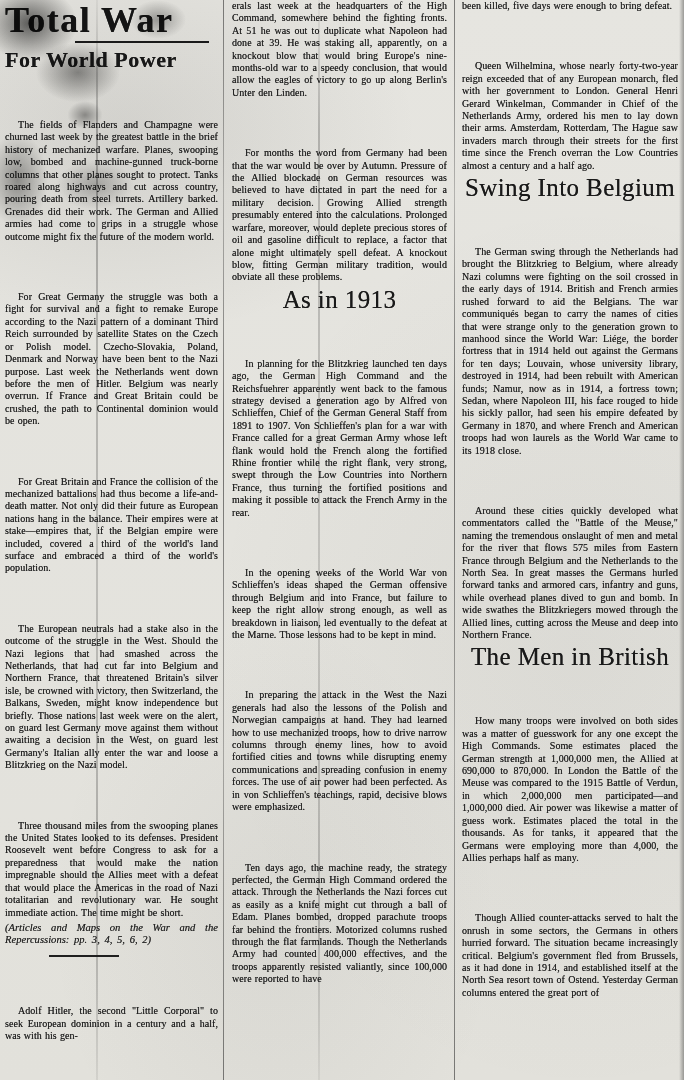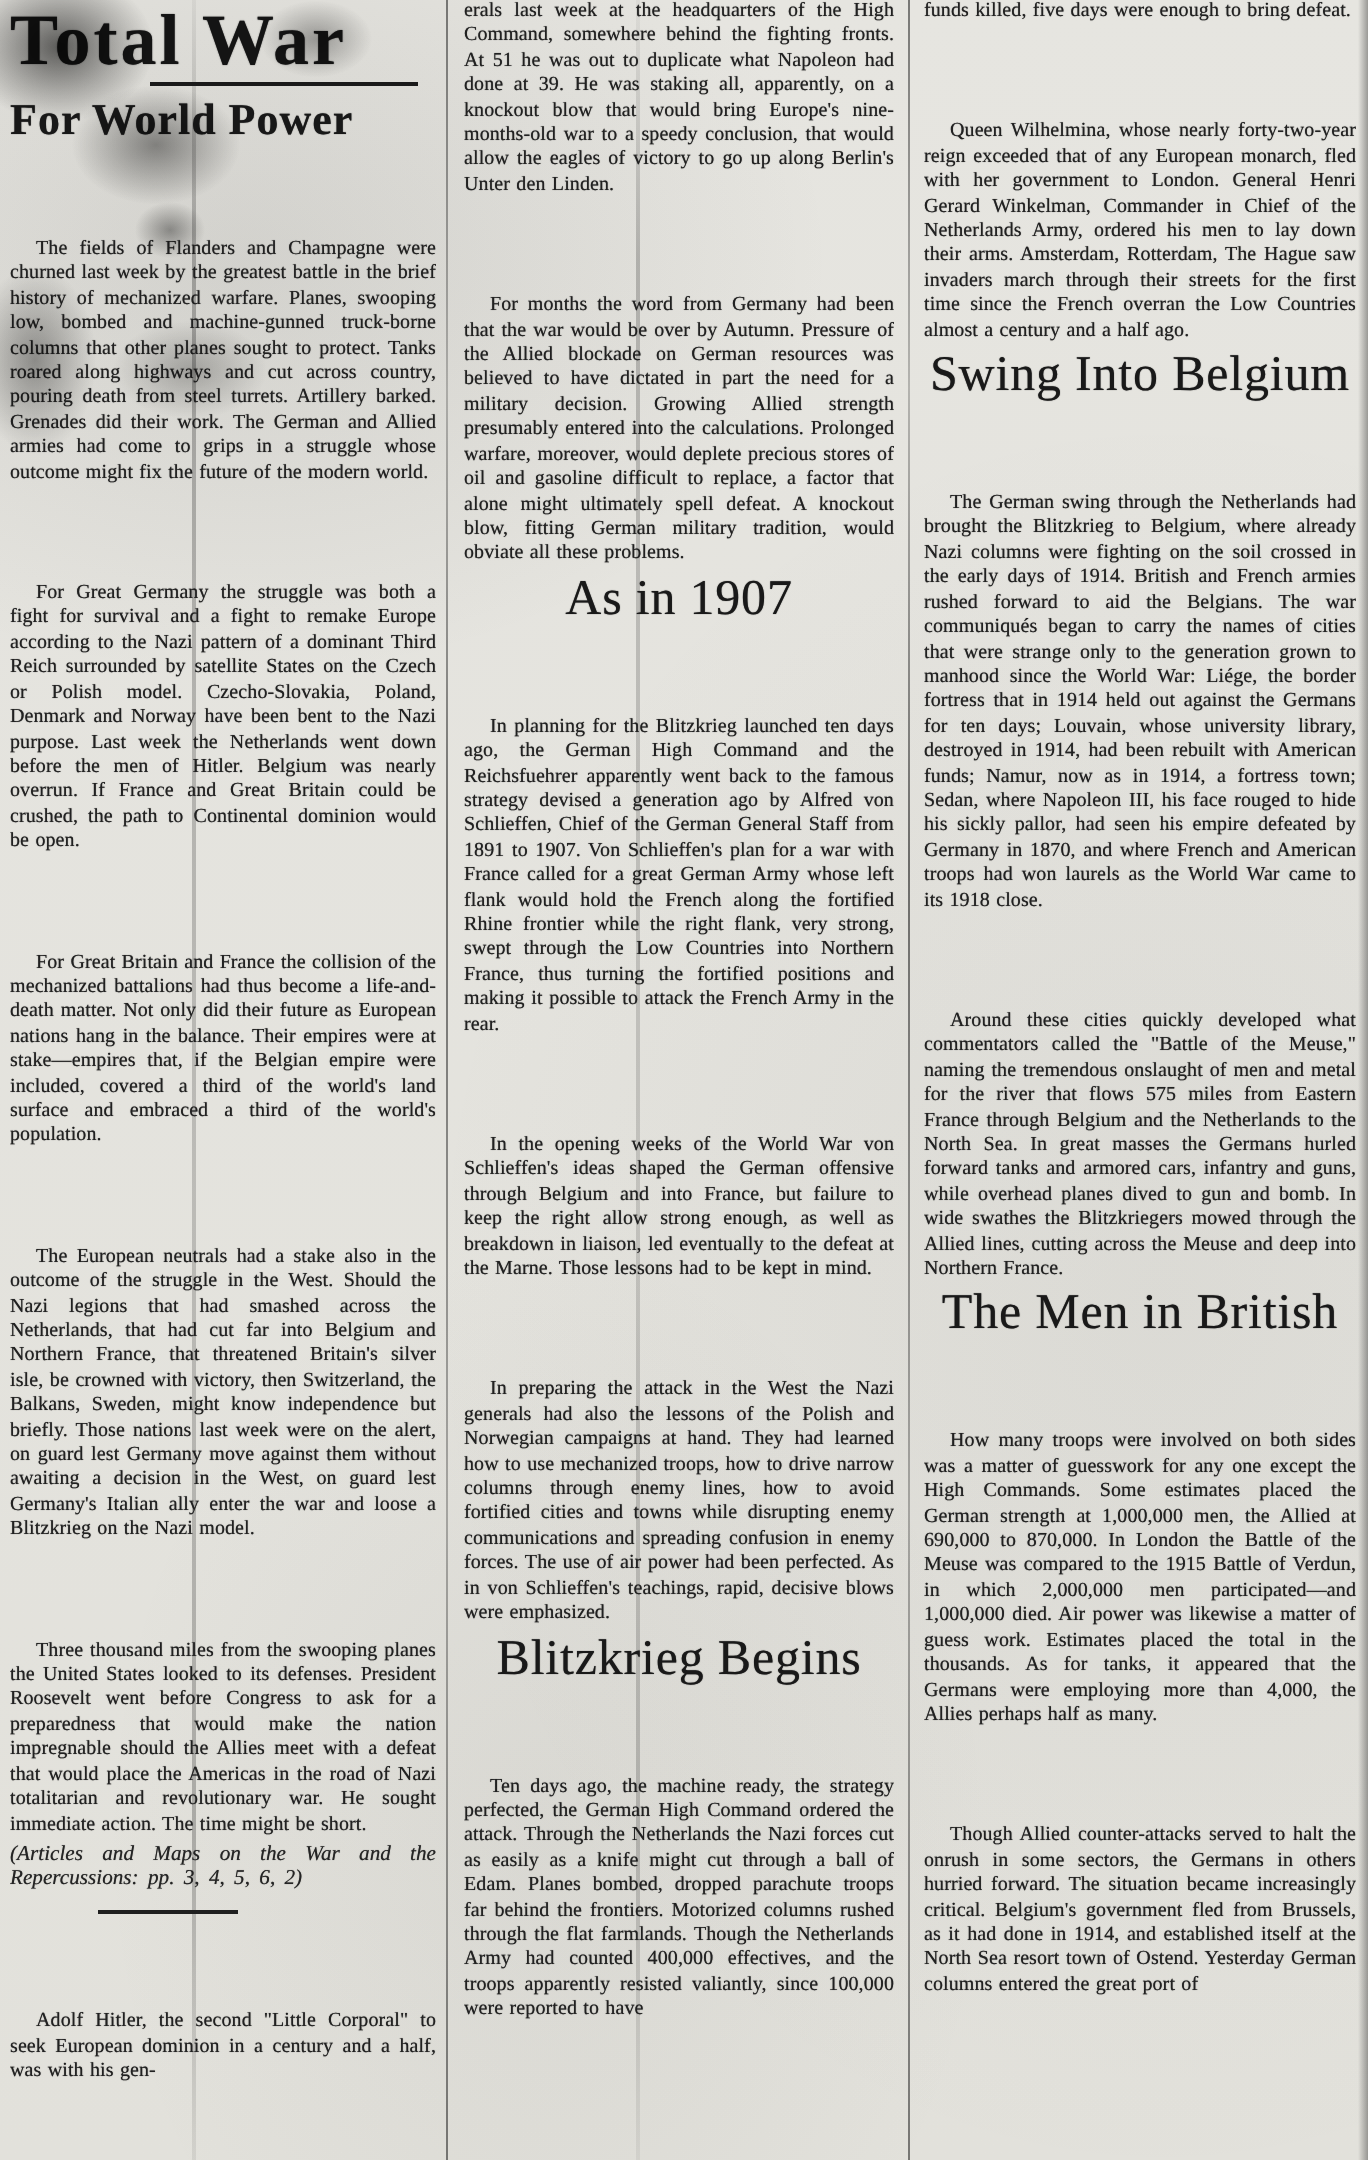--- a/index.html
+++ b/index.html
@@ -85,32 +85,31 @@
         <p class="credit">(Articles and Maps on the War and the Repercussions: pp. 3, 4, 5, 6, 2)</p>
         <div class="rule"></div>
         <p class="para indent">Adolf Hitler, the second "Little Corporal" to seek European dominion in a century and a half, was with his gen-</p>
       </div>
   </div>
 
   <div class="col col-mid">
     <div class="blocks">
         <p class="para">erals last week at the headquarters of the High Command, somewhere behind the fighting fronts. At 51 he was out to duplicate what Napoleon had done at 39. He was staking all, apparently, on a knockout blow that would bring Europe's nine-months-old war to a speedy conclusion, that would allow the eagles of victory to go up along Berlin's Unter den Linden.</p>
         <p class="para indent">For months the word from Germany had been that the war would be over by Autumn. Pressure of the Allied blockade on German resources was believed to have dictated in part the need for a military decision. Growing Allied strength presumably entered into the calculations. Prolonged warfare, moreover, would deplete precious stores of oil and gasoline difficult to replace, a factor that alone might ultimately spell defeat. A knockout blow, fitting German military tradition, would obviate all these problems.</p>
-        <h3 class="subhead">As in 1907</h3>
+        <h3 class="subhead">As in 1913</h3>
         <p class="para indent">In planning for the Blitzkrieg launched ten days ago, the German High Command and the Reichsfuehrer apparently went back to the famous strategy devised a generation ago by Alfred von Schlieffen, Chief of the German General Staff from 1891 to 1907. Von Schlieffen's plan for a war with France called for a great German Army whose left flank would hold the French along the fortified Rhine frontier while the right flank, very strong, swept through the Low Countries into Northern France, thus turning the fortified positions and making it possible to attack the French Army in the rear.</p>
         <p class="para indent">In the opening weeks of the World War von Schlieffen's ideas shaped the German offensive through Belgium and into France, but failure to keep the right allow strong enough, as well as breakdown in liaison, led eventually to the defeat at the Marne. Those lessons had to be kept in mind.</p>
         <p class="para indent">In preparing the attack in the West the Nazi generals had also the lessons of the Polish and Norwegian campaigns at hand. They had learned how to use mechanized troops, how to drive narrow columns through enemy lines, how to avoid fortified cities and towns while disrupting enemy communications and spreading confusion in enemy forces. The use of air power had been perfected. As in von Schlieffen's teachings, rapid, decisive blows were emphasized.</p>
-        <h3 class="subhead">Blitzkrieg Begins</h3>
         <p class="para indent">Ten days ago, the machine ready, the strategy perfected, the German High Command ordered the attack. Through the Netherlands the Nazi forces cut as easily as a knife might cut through a ball of Edam. Planes bombed, dropped parachute troops far behind the frontiers. Motorized columns rushed through the flat farmlands. Though the Netherlands Army had counted 400,000 effectives, and the troops apparently resisted valiantly, since 100,000 were reported to have</p>
       </div>
   </div>
 
   <div class="col col-right">
     <div class="blocks">
-        <p class="para">funds killed, five days were enough to bring defeat.</p>
+        <p class="para">been killed, five days were enough to bring defeat.</p>
         <p class="para indent">Queen Wilhelmina, whose nearly forty-two-year reign exceeded that of any European monarch, fled with her government to London. General Henri Gerard Winkelman, Commander in Chief of the Netherlands Army, ordered his men to lay down their arms. Amsterdam, Rotterdam, The Hague saw invaders march through their streets for the first time since the French overran the Low Countries almost a century and a half ago.</p>
         <h3 class="subhead">Swing Into Belgium</h3>
         <p class="para indent">The German swing through the Netherlands had brought the Blitzkrieg to Belgium, where already Nazi columns were fighting on the soil crossed in the early days of 1914. British and French armies rushed forward to aid the Belgians. The war communiqués began to carry the names of cities that were strange only to the generation grown to manhood since the World War: Liége, the border fortress that in 1914 held out against the Germans for ten days; Louvain, whose university library, destroyed in 1914, had been rebuilt with American funds; Namur, now as in 1914, a fortress town; Sedan, where Napoleon III, his face rouged to hide his sickly pallor, had seen his empire defeated by Germany in 1870, and where French and American troops had won laurels as the World War came to its 1918 close.</p>
         <p class="para indent">Around these cities quickly developed what commentators called the "Battle of the Meuse," naming the tremendous onslaught of men and metal for the river that flows 575 miles from Eastern France through Belgium and the Netherlands to the North Sea. In great masses the Germans hurled forward tanks and armored cars, infantry and guns, while overhead planes dived to gun and bomb. In wide swathes the Blitzkriegers mowed through the Allied lines, cutting across the Meuse and deep into Northern France.</p>
         <h3 class="subhead">The Men in British</h3>
         <p class="para indent">How many troops were involved on both sides was a matter of guesswork for any one except the High Commands. Some estimates placed the German strength at 1,000,000 men, the Allied at 690,000 to 870,000. In London the Battle of the Meuse was compared to the 1915 Battle of Verdun, in which 2,000,000 men participated—and 1,000,000 died. Air power was likewise a matter of guess work. Estimates placed the total in the thousands. As for tanks, it appeared that the Germans were employing more than 4,000, the Allies perhaps half as many.</p>
         <p class="para indent">Though Allied counter-attacks served to halt the onrush in some sectors, the Germans in others hurried forward. The situation became increasingly critical. Belgium's government fled from Brussels, as it had done in 1914, and established itself at the North Sea resort town of Ostend. Yesterday German columns entered the great port of</p>
       </div>
   </div>
 

